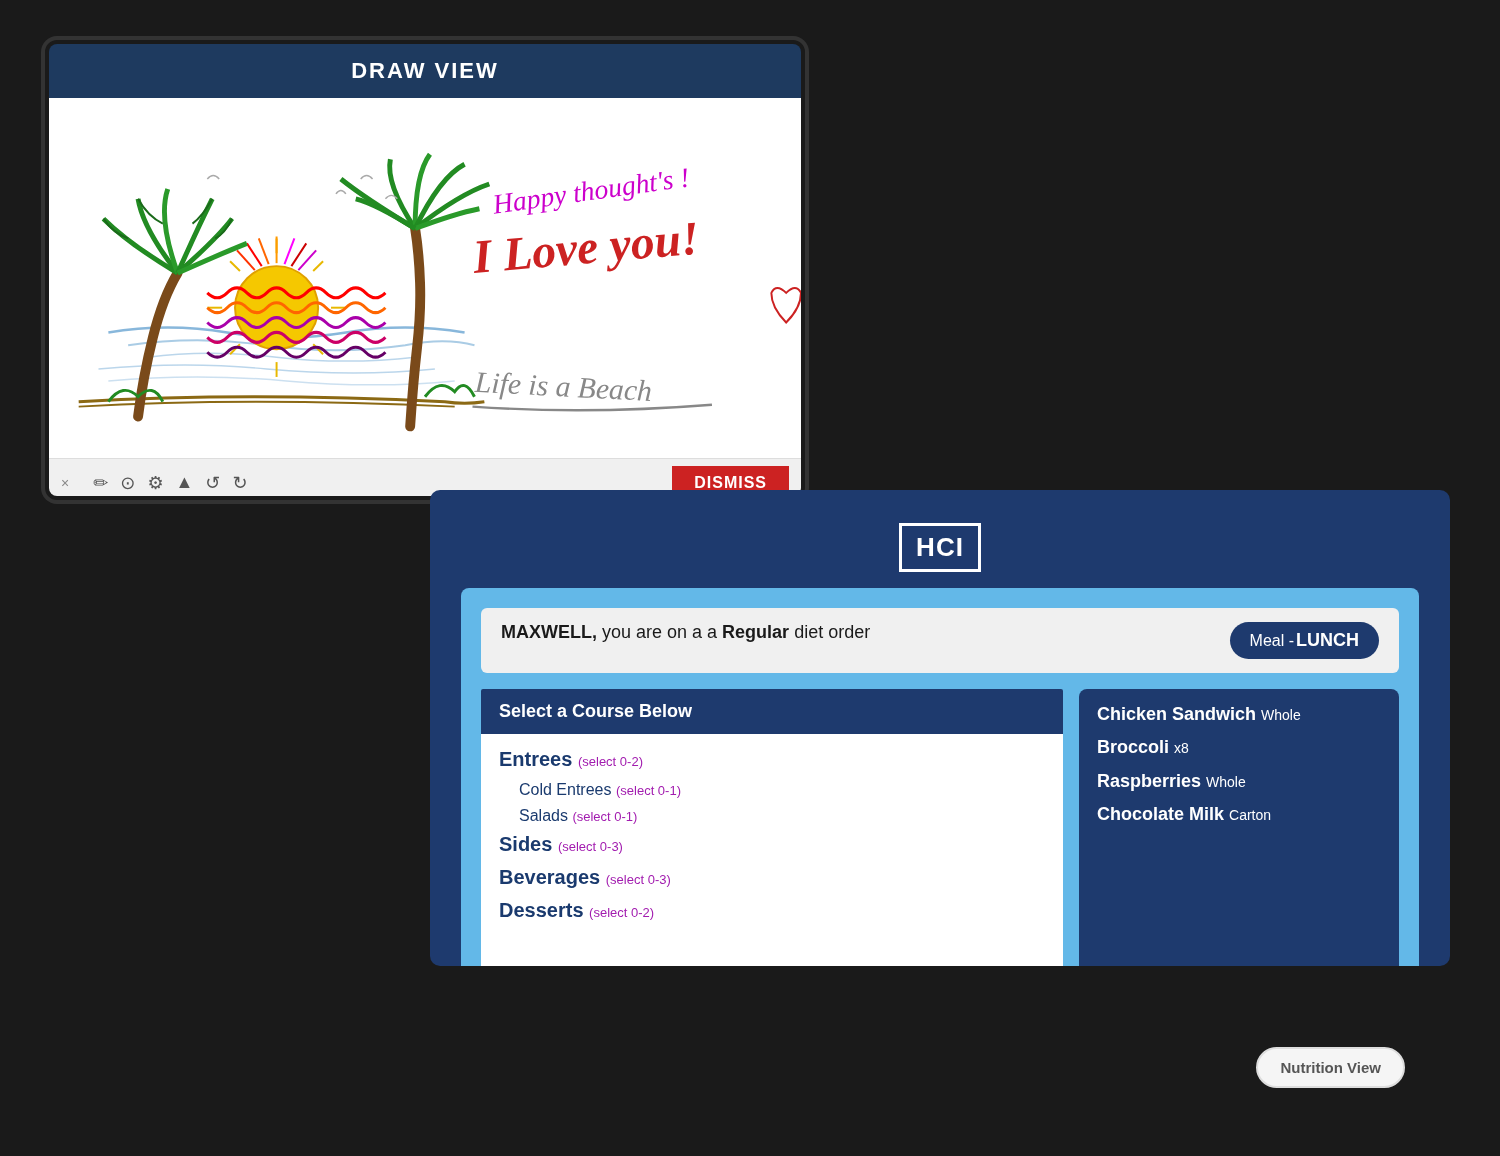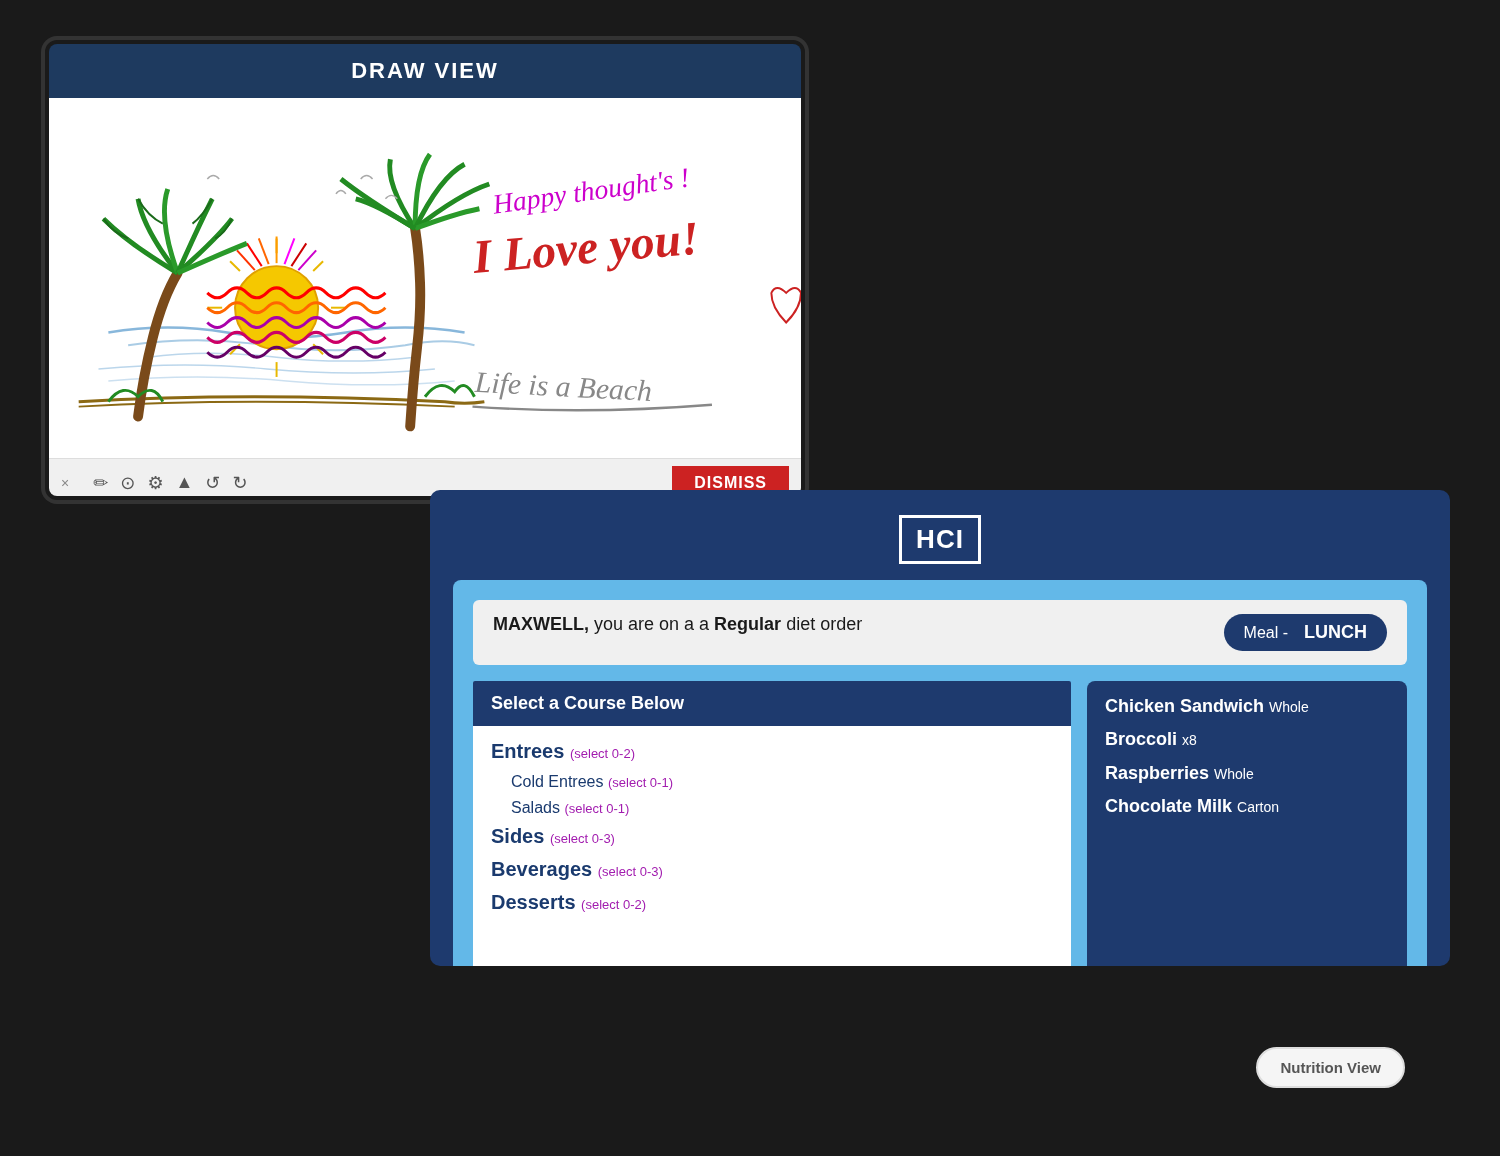--- a/index.html
+++ b/index.html
@@ -92,21 +92,21 @@
     
     .hci-panel {
       position: absolute;
       top: 490px;
       left: 430px;
       width: 1020px;
       height: 476px;
       background: #1e3a6e;
       border-radius: 10px;
       overflow: hidden;
-      padding: 3px;
+      padding: 11px;
     }
 
     .hci-header {
       background: #1e3a6e;
       display: flex;
       justify-content: center;
       align-items: center;
       padding: 22px 0 16px 0;
     }
 
@@ -147,21 +147,21 @@
     }
 
     .meal-badge {
       background: #1e3a6e;
       color: white;
       border-radius: 30px;
       padding: 8px 20px;
       font-size: 16px;
       display: flex;
       align-items: center;
-      gap: 16px;
+      gap: 2px;
     }
 
     .meal-badge strong {
       font-weight: 900;
       font-size: 18px;
     }
 
     .main-content {
       display: flex;
       gap: 16px;

